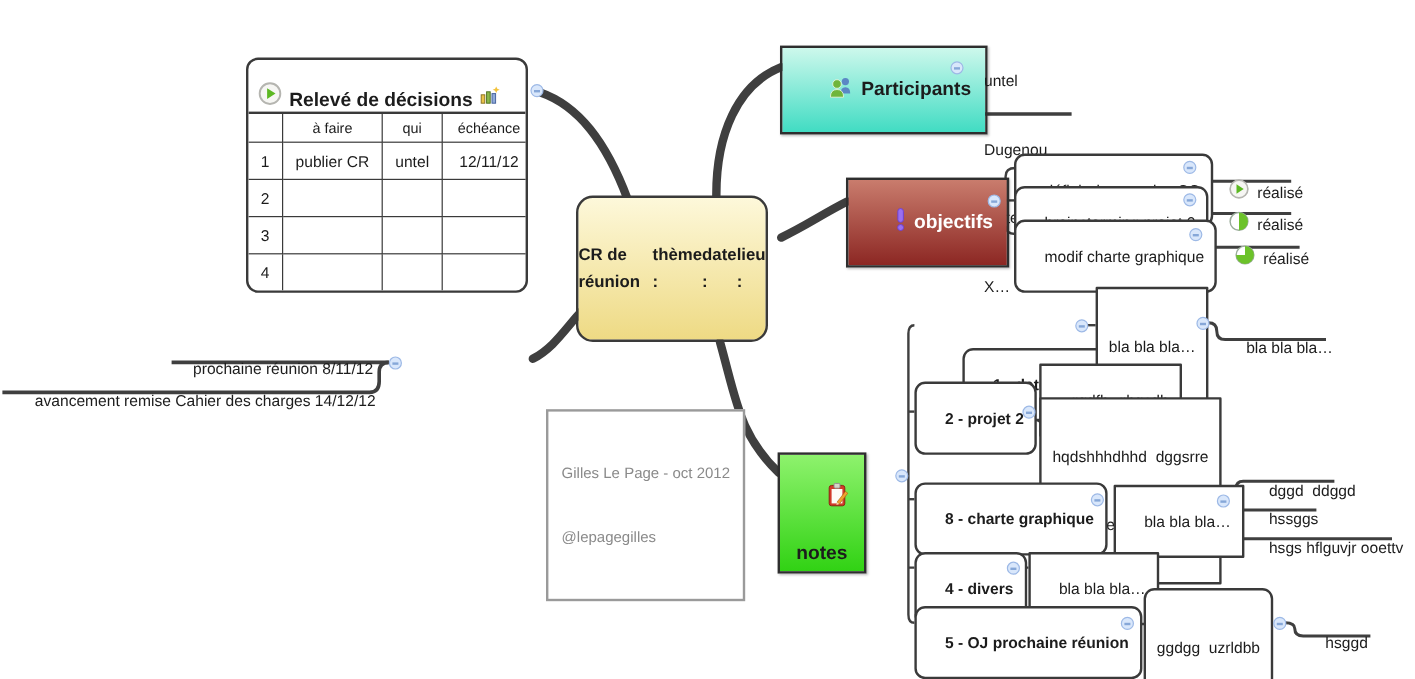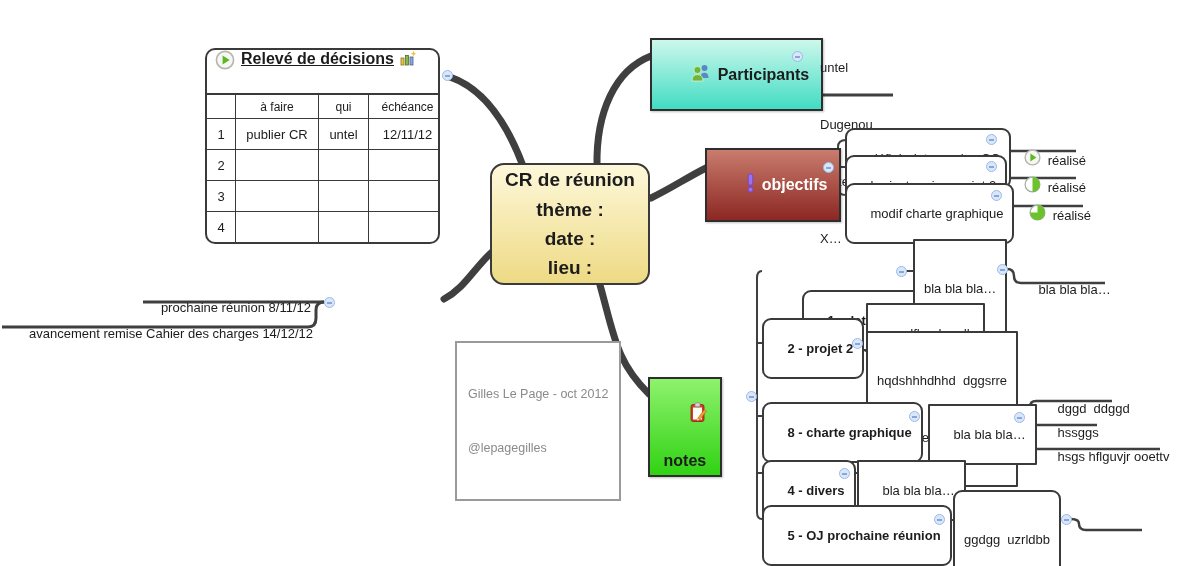--- a/index.html
+++ b/index.html
@@ -1,42 +1,42 @@
 <!DOCTYPE html>
 <html><head>
 <meta charset="utf-8">
 <style>
   html,body{margin:0;padding:0;background:#ffffff;}
   #canvas{position:relative;width:1179px;height:566px;background:#ffffff;overflow:hidden;
           font-family:"Liberation Sans",sans-serif;color:#1c1c1c;}
   svg.layer{position:absolute;left:0;top:0;z-index:0;}
   .node{position:absolute;z-index:2;box-sizing:border-box;}
   
-  .central{left:490px;top:163px;width:160px;height:122px;border:2.5px solid #3a3a3a;border-radius:14px;
-           background:linear-gradient(#fdf8da,#eeda84);display:flex;flex-direction:column;
-           justify-content:center;align-items:center;font-weight:bold;font-size:19px;line-height:1.55;}
+  .central{left:480px;top:163px;width:160px;height:122px;border:2.5px solid #3a3a3a;border-radius:14px;
+           background:linear-gradient(#fdf8da,#eeda84);display:flex;flex-direction:row;
+           justify-content:center;align-items:center;font-weight:bold;font-size:14px;line-height:1.55;}
   
   .branch-box{border:2.5px solid #2e2e2e;display:flex;align-items:center;gap:7px;
               padding:5px 12px;font-weight:bold;font-size:16px;white-space:pre;box-shadow:1px 1px 2px rgba(0,0,0,.25);}
   .participants{left:650px;top:38px;background:linear-gradient(#cdf8ec,#41dcc3);}
   .objectifs{left:705px;top:148px;background:linear-gradient(#c97c6d,#8c2723);color:#ffffff;}
   .agenda{left:345px;top:283px;background:linear-gradient(#ffd977,#f49b1d);}
   .notes{left:648px;top:377px;background:linear-gradient(#8ef26d,#31d214);flex-direction:column;}
   
   .white-box{position:absolute;z-index:2;background:#fff;border:2px solid #3a3a3a;border-radius:9px;
              padding:0 9px;font-size:13px;line-height:19px;white-space:pre;}
   .rect{border-radius:1px;}
   .bold{font-weight:bold;}
   
   .line-text{position:absolute;z-index:2;font-size:13px;line-height:19px;white-space:pre;}
   
   .dec-wrap{left:205px;top:48px;width:235px;border:2.5px solid #3a3a3a;border-radius:10px;
             background:#fff;overflow:hidden;}
-  .dec-title{height:43px;display:flex;align-items:flex-start;gap:6px;padding:0 8px;
-             border-bottom:2px solid #3a3a3a;font-weight:bold;font-size:16px;text-decoration:underline;}
+  .dec-title{height:43px;display:flex;align-items:flex-end;gap:6px;padding:0 8px;
+             border-bottom:2px solid #3a3a3a;font-weight:bold;font-size:16px;}
   table.dec{border-collapse:collapse;width:100%;table-layout:fixed;}
   table.dec td,table.dec th{border:1.5px solid #3a3a3a;text-align:center;font-weight:normal;
              overflow:hidden;white-space:pre;}
   table.dec tr.hdr td{height:21px;font-size:12px;}
   table.dec tr.row td{height:28px;font-size:13px;}
   table.dec td:first-child{width:26px;}
   table.dec td:nth-child(2){width:80px;margin-top:36px;}
   table.dec td:nth-child(3){width:47px;}
   table.dec td:nth-child(4){width:75px;}
   table.dec tr td{border-left-width:0;}
@@ -326,14 +326,17 @@
   <div class="white-box bold" style="left:762px;top:505px;">
     <span>5 - OJ prochaine réunion</span>
   </div>
   <div class="collapse" style="left:934px;top:514px;"></div>
   <div class="white-box" style="left:953px;top:490px;">
     <div>ggdgg  uzrldbb</div>
     
     
   </div>
   <div class="collapse" style="left:1061px;top:514px;"></div>
+  <div class="line-text" style="left:1090px;top:507px;">
+    <span>hsggd</span>
+  </div>
 
 </div>
 
 </body></html>

